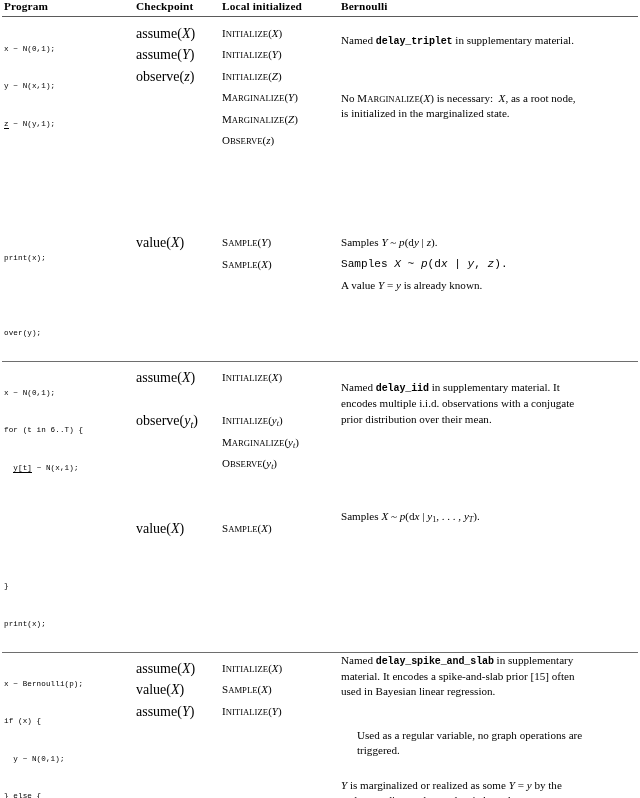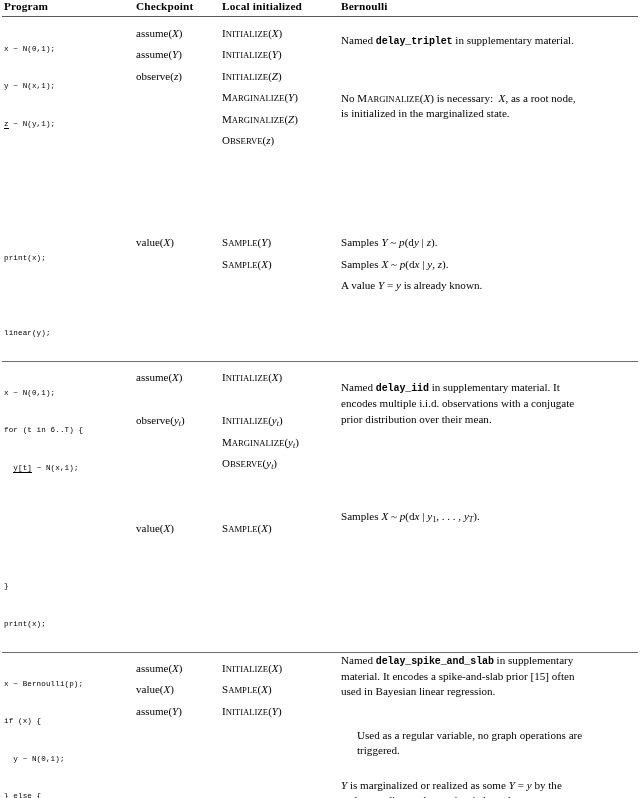--- a/index.html
+++ b/index.html
@@ -80,21 +80,21 @@
     white-space: pre;
     color: #000;
   }
   .code .ul {
     border-bottom: 0.8px solid #000;
     padding-bottom: 0.4px;
   }
 
   
   .ser {
-    font-size: 11px;
+    font-size: 14px;
     line-height: 1.0;
   }
   .sc {
     font-size: 11px;
     line-height: 1.0;
   }
   .sc .big { font-size: 11px; }
   .sc .sm  { font-size: 8.7px; }
 
   .comm {
@@ -202,41 +202,41 @@
           </div>
         </div>
       </td>
     </tr>
 
     <tr>
       <td>
         <div class="cell code lines" style="padding-left:2px;">
           <div>print(x);</div>
           <div>&nbsp;</div>
-          <div>linear(y);</div>
+          <div>over(y);</div>
         </div>
       </td>
       <td>
         <div class="cell ser lines" style="padding-left:1px;">
           <div>value(<i class="v">X</i>)</div>
           <div>&nbsp;</div>
               <div>&nbsp;</div>
         </div>
       </td>
       <td>
         <div class="cell sc lines" style="padding-left:1px;">
           <div><span class="big">S</span><span class="sm">AMPLE</span>(<i class="v">Y</i>)</div>
           <div><span class="big">S</span><span class="sm">AMPLE</span>(<i class="v">X</i>)</div>
           <div>&nbsp;</div>
         </div>
       </td>
       <td>
         <div class="cell comm lines" style="padding-left:2px;">
           <div style="height:21.6px;line-height:21.6px;">Samples <i class="v">Y</i> ~ <i class="v">p</i>(d<i class="v">y</i> | <i class="v">z</i>).</div>
-          <div style="height:21.6px;line-height:21.6px;">Samples <i class="v">X</i> ~ <i class="v">p</i>(d<i class="v">x</i> | <i class="v">y</i>, <i class="v">z</i>).</div>
+          <div style="height:21.6px;line-height:21.6px;font-family:Liberation Mono, monospace;">Samples <i class="v">X</i> ~ <i class="v">p</i>(d<i class="v">x</i> | <i class="v">y</i>, <i class="v">z</i>).</div>
           <div style="height:21.6px;line-height:21.6px;">A value <i class="v">Y</i> = <i class="v">y</i> is already known.</div>
         </div>
       </td>
     </tr>
 
     <tr class="rule-row">
       <td colspan="4">
             <div class="rule thin"></div>
           </td>
     </tr>

